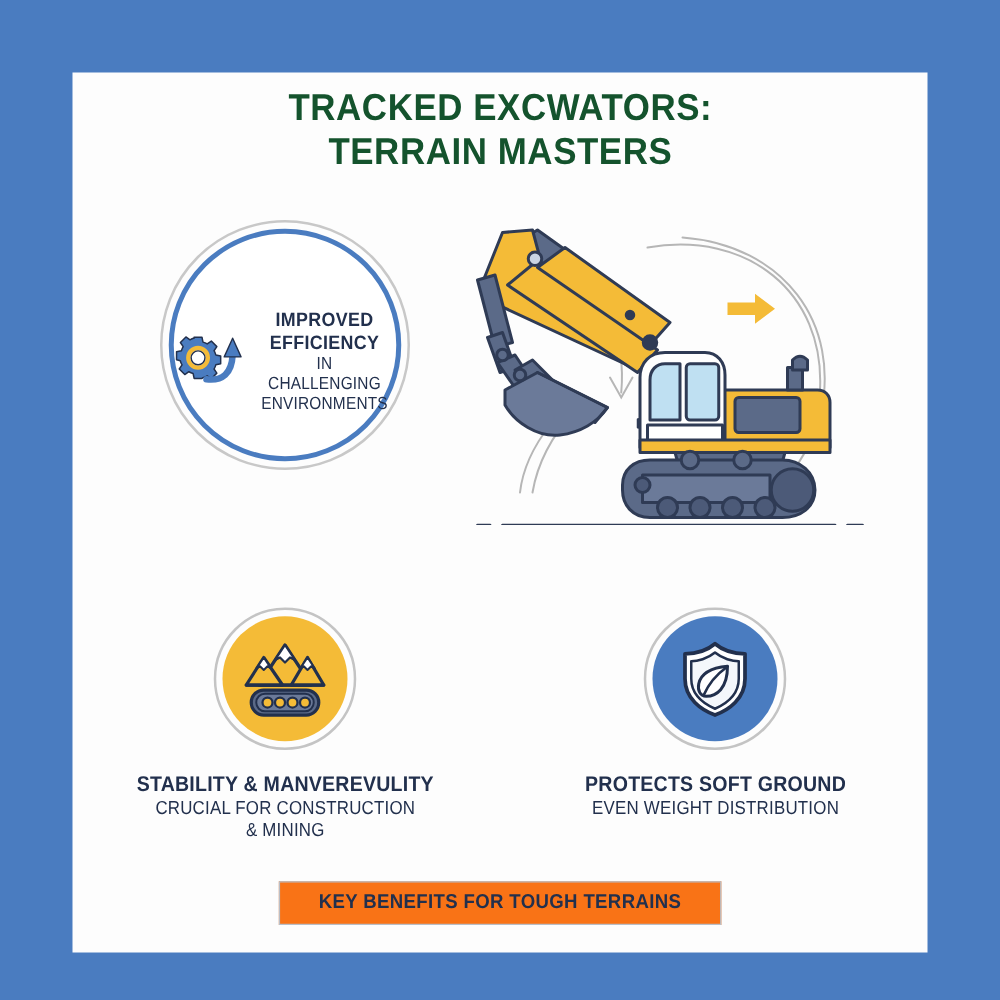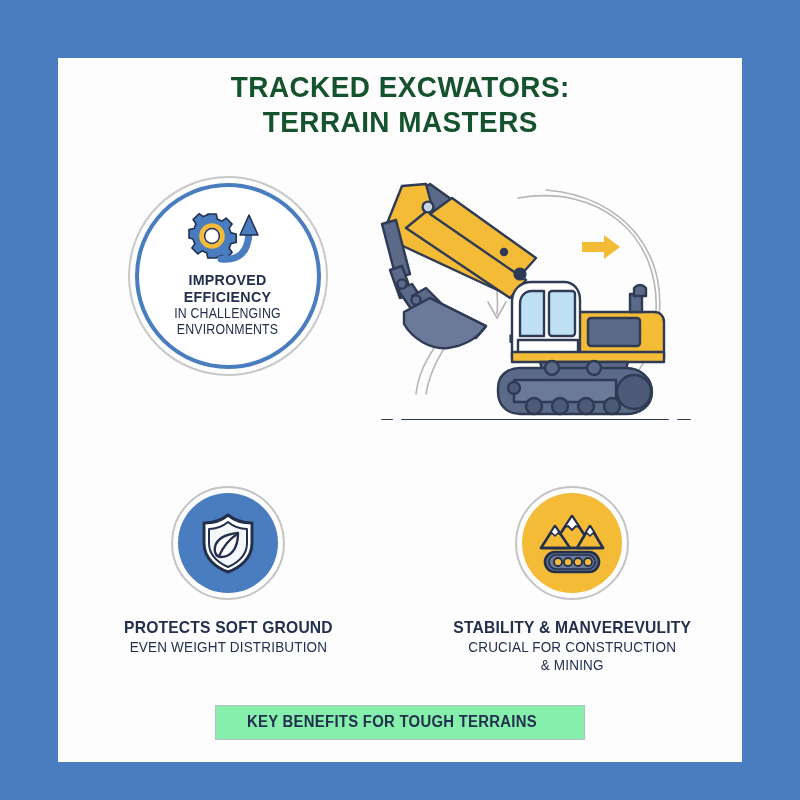--- a/index.html
+++ b/index.html
@@ -76,21 +76,21 @@
     align-items: center;
     justify-content: center;
   }
   #efficiency-ring {
     width: 186px;
     height: 186px;
     border-radius: 50%;
     border: 4px solid #4a7cc0;
     background: #ffffff;
     display: flex;
-    flex-direction: column;
+    flex-direction: row;
     align-items: center;
     justify-content: flex-start;
     padding-top: 22px;
   }
   #efficiency-icon { width: 84px; height: 56px; }
   #efficiency-text { margin-top: 6px; text-align: center; color: #22304d; line-height: 1.14; }
   .eff-strong {
     font-size: 15.5px;
     font-weight: bold;
     transform: scaleX(0.92);
@@ -161,22 +161,22 @@
     white-space: nowrap;
   }
 
   
   #footer-banner {
     position: absolute;
     bottom: 22px;
     left: 50%;
     transform: translateX(-50%);
     border: 1.5px solid #b9bec7;
-    padding: 7px 36px 8px 20px;
-    background: #86efac;
+    padding: 7px 20px 8px 20px;
+    background: #f97316;
   }
   #footer-banner-label {
     font-size: 16px;
     font-weight: bold;
     color: #22304d;
     transform: scaleX(0.93);
     display: block;
     letter-spacing: 0.3px;
     white-space: nowrap;
   }
@@ -316,67 +316,67 @@
 
         <g stroke="#2f3b55" stroke-width="2.2" stroke-linecap="round">
           <line x1="14" y1="258" x2="24" y2="258"></line>
           <line x1="34" y1="258" x2="300" y2="258"></line>
           <line x1="310" y1="258" x2="322" y2="258"></line>
         </g>
       </svg>
     </div>
 
     <div id="lower-section">
+
+      <div class="benefit-col">
+        <div class="benefit-badge">
+          <div class="benefit-disc disc-yellow">
+            <svg width="70" height="62" viewBox="0 0 70 62">
+
+              <path d="M 35,4 L 56,36 L 14,36 Z" fill="#f4bb37" stroke="#22304d" stroke-width="2.6" stroke-linejoin="round"></path>
+              <path d="M 18,14 L 33,36 L 4,36 Z" fill="#f4bb37" stroke="#22304d" stroke-width="2.6" stroke-linejoin="round"></path>
+              <path d="M 53,14 L 66,36 L 40,36 Z" fill="#f4bb37" stroke="#22304d" stroke-width="2.6" stroke-linejoin="round"></path>
+
+              <path d="M 35,4 L 43,16 L 39,14 L 35,18 L 31,14 L 27,16 Z" fill="#ffffff" stroke="#22304d" stroke-width="1.8" stroke-linejoin="round"></path>
+              <path d="M 18,14 L 24,23 L 21,21 L 18,24 L 15,21 L 12,23 Z" fill="#ffffff" stroke="#22304d" stroke-width="1.6" stroke-linejoin="round"></path>
+              <path d="M 53,14 L 59,23 L 56,21 L 53,24 L 50,21 L 47,23 Z" fill="#ffffff" stroke="#22304d" stroke-width="1.6" stroke-linejoin="round"></path>
+              <line x1="4" y1="36" x2="66" y2="36" stroke="#22304d" stroke-width="2.6" stroke-linecap="round"></line>
+
+              <rect x="8" y="40" width="54" height="20" rx="10" fill="#5b6a88" stroke="#22304d" stroke-width="2.6"></rect>
+              <rect x="12" y="43" width="46" height="14" rx="7" fill="#6b7a99" stroke="#22304d" stroke-width="1.6"></rect>
+              <circle cx="21" cy="50" r="4" fill="#f4bb37" stroke="#22304d" stroke-width="1.8"></circle>
+              <circle cx="31" cy="50" r="4" fill="#f4bb37" stroke="#22304d" stroke-width="1.8"></circle>
+              <circle cx="41" cy="50" r="4" fill="#f4bb37" stroke="#22304d" stroke-width="1.8"></circle>
+              <circle cx="51" cy="50" r="4" fill="#f4bb37" stroke="#22304d" stroke-width="1.8"></circle>
+            </svg>
+          </div>
+        </div>
+        <div class="benefit-caption">
+          <div class="cap-strong">STABILITY &amp; MANVEREVULITY</div>
+          <div class="cap-light">CRUCIAL FOR CONSTRUCTION</div>
+          <div class="cap-light">&amp; MINING</div>
+        </div>
+      </div>
 
       <div class="benefit-col">
         <div class="benefit-badge">
           <div class="benefit-disc disc-blue">
             <svg width="62" height="64" viewBox="0 0 62 64">
               <path d="M 31,4 C 24,10 14,12 7,12 L 7,32 C 7,48 20,57 31,61 C 42,57 55,48 55,32 L 55,12 C 48,12 38,10 31,4 Z" fill="#ffffff" stroke="#22304d" stroke-width="3" stroke-linejoin="round"></path>
               <path d="M 31,11 C 25,16 17,18 12,18 L 12,32 C 12,45 22,52 31,56 C 40,52 50,45 50,32 L 50,18 C 45,18 37,16 31,11 Z" fill="#f4f7fb" stroke="#22304d" stroke-width="2" stroke-linejoin="round"></path>
               <path d="M 41,22 C 41,40 32,46 24,46 C 19,46 17,41 18,36 C 20,27 30,23 41,22 Z" fill="#ffffff" stroke="#22304d" stroke-width="2.4" stroke-linejoin="round"></path>
               <path d="M 40,23 C 33,28 26,36 22,45" fill="none" stroke="#22304d" stroke-width="2.2" stroke-linecap="round"></path>
             </svg>
           </div>
         </div>
         <div class="benefit-caption">
           <div class="cap-strong">PROTECTS SOFT GROUND</div>
           <div class="cap-light">EVEN WEIGHT DISTRIBUTION</div>
         </div>
       </div>
-
-      <div class="benefit-col">
-        <div class="benefit-badge">
-          <div class="benefit-disc disc-yellow">
-            <svg width="70" height="62" viewBox="0 0 70 62">
-
-              <path d="M 35,4 L 56,36 L 14,36 Z" fill="#f4bb37" stroke="#22304d" stroke-width="2.6" stroke-linejoin="round"></path>
-              <path d="M 18,14 L 33,36 L 4,36 Z" fill="#f4bb37" stroke="#22304d" stroke-width="2.6" stroke-linejoin="round"></path>
-              <path d="M 53,14 L 66,36 L 40,36 Z" fill="#f4bb37" stroke="#22304d" stroke-width="2.6" stroke-linejoin="round"></path>
-
-              <path d="M 35,4 L 43,16 L 39,14 L 35,18 L 31,14 L 27,16 Z" fill="#ffffff" stroke="#22304d" stroke-width="1.8" stroke-linejoin="round"></path>
-              <path d="M 18,14 L 24,23 L 21,21 L 18,24 L 15,21 L 12,23 Z" fill="#ffffff" stroke="#22304d" stroke-width="1.6" stroke-linejoin="round"></path>
-              <path d="M 53,14 L 59,23 L 56,21 L 53,24 L 50,21 L 47,23 Z" fill="#ffffff" stroke="#22304d" stroke-width="1.6" stroke-linejoin="round"></path>
-              <line x1="4" y1="36" x2="66" y2="36" stroke="#22304d" stroke-width="2.6" stroke-linecap="round"></line>
-
-              <rect x="8" y="40" width="54" height="20" rx="10" fill="#5b6a88" stroke="#22304d" stroke-width="2.6"></rect>
-              <rect x="12" y="43" width="46" height="14" rx="7" fill="#6b7a99" stroke="#22304d" stroke-width="1.6"></rect>
-              <circle cx="21" cy="50" r="4" fill="#f4bb37" stroke="#22304d" stroke-width="1.8"></circle>
-              <circle cx="31" cy="50" r="4" fill="#f4bb37" stroke="#22304d" stroke-width="1.8"></circle>
-              <circle cx="41" cy="50" r="4" fill="#f4bb37" stroke="#22304d" stroke-width="1.8"></circle>
-              <circle cx="51" cy="50" r="4" fill="#f4bb37" stroke="#22304d" stroke-width="1.8"></circle>
-            </svg>
-          </div>
-        </div>
-        <div class="benefit-caption">
-          <div class="cap-strong">STABILITY &amp; MANVEREVULITY</div>
-          <div class="cap-light">CRUCIAL FOR CONSTRUCTION</div>
-          <div class="cap-light">&amp; MINING</div>
-        </div>
-      </div>
     </div>
 
     <div id="footer-banner">
       <span id="footer-banner-label">KEY BENEFITS FOR TOUGH TERRAINS</span>
     </div>
 
   </div>
 </div>
 
 </body></html>

